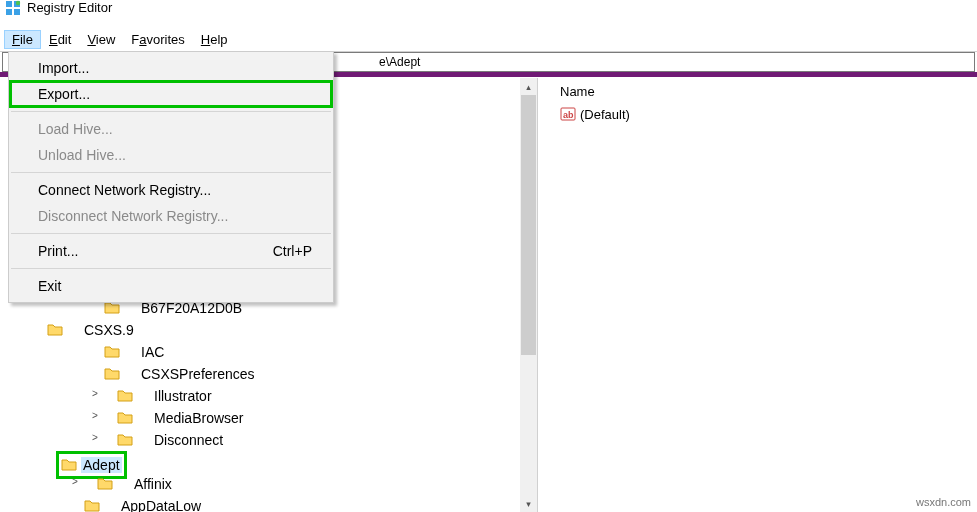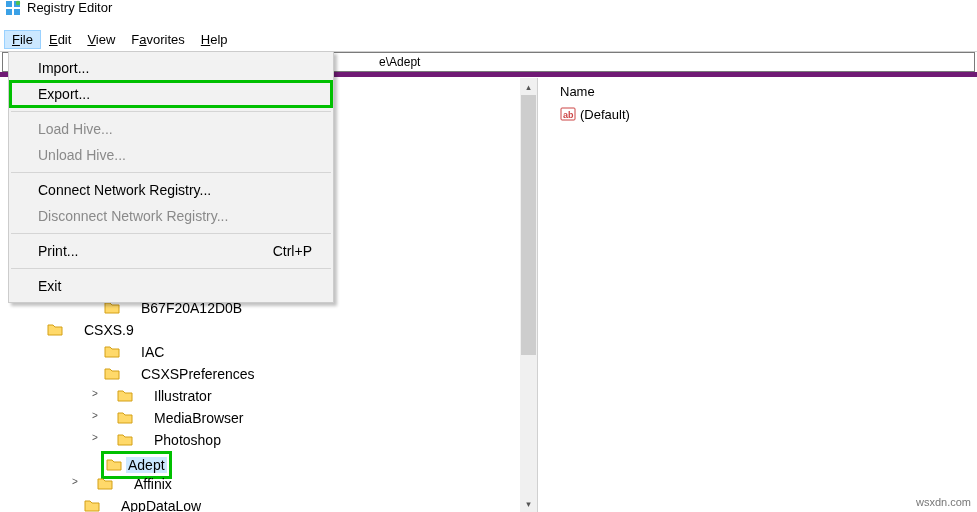--- a/index.html
+++ b/index.html
@@ -139,23 +139,23 @@
         <span class="folder-icon"><svg width="16" height="16">
               <path d="M1 3h5l2 2h7v8H1z" fill="#ffd96a" stroke="#d4a017"></path>
             </svg></span>
         <span class="lbl">MediaBrowser</span>
       </div>
       <div class="row" style="padding-left:88px">
         <span class="exp">&gt;</span>
         <span class="folder-icon"><svg width="16" height="16">
               <path d="M1 3h5l2 2h7v8H1z" fill="#ffd96a" stroke="#d4a017"></path>
             </svg></span>
-        <span class="lbl">Photoshop</span>
+        <span class="lbl">Disconnect</span>
       </div>
-      <div class="row" style="padding-left:104px">
+      <div class="row" style="padding-left:59px">
         <span class="selrow">
           <span class="folder-icon"><svg width="16" height="16">
                 <path d="M1 3h5l2 2h7v8H1z" fill="#ffd96a" stroke="#d4a017"></path>
               </svg></span>
           <span class="lbl">Adept</span>
         </span>
       </div>
       <div class="row" style="padding-left:68px">
         <span class="exp">&gt;</span>
         <span class="folder-icon"><svg width="16" height="16">

